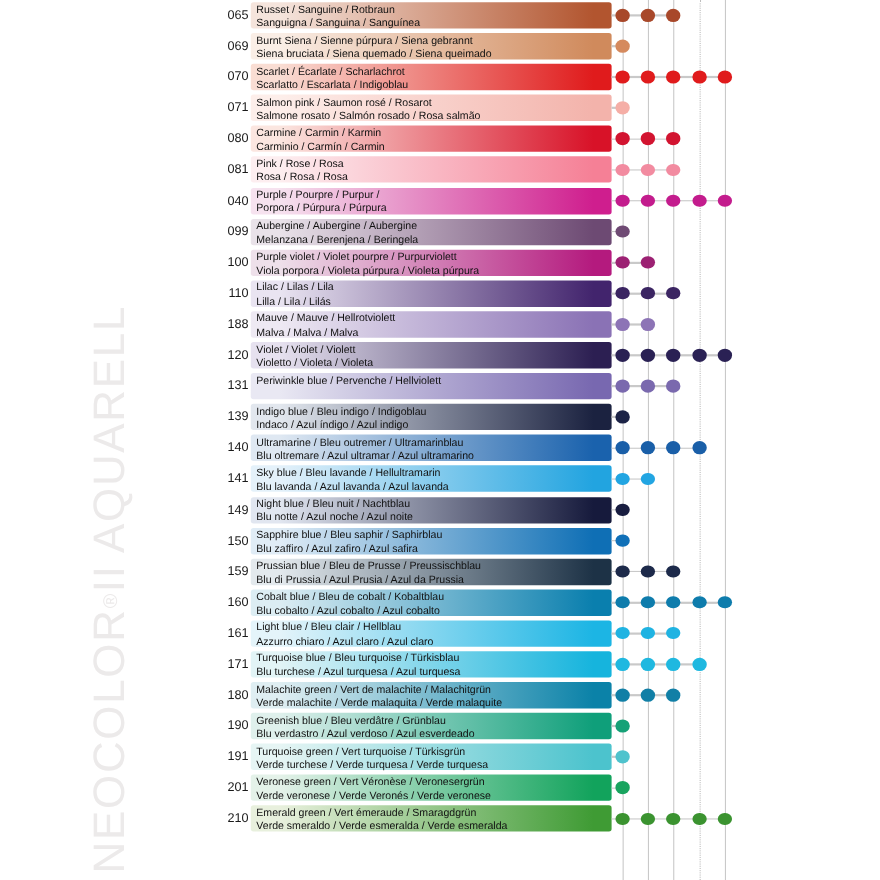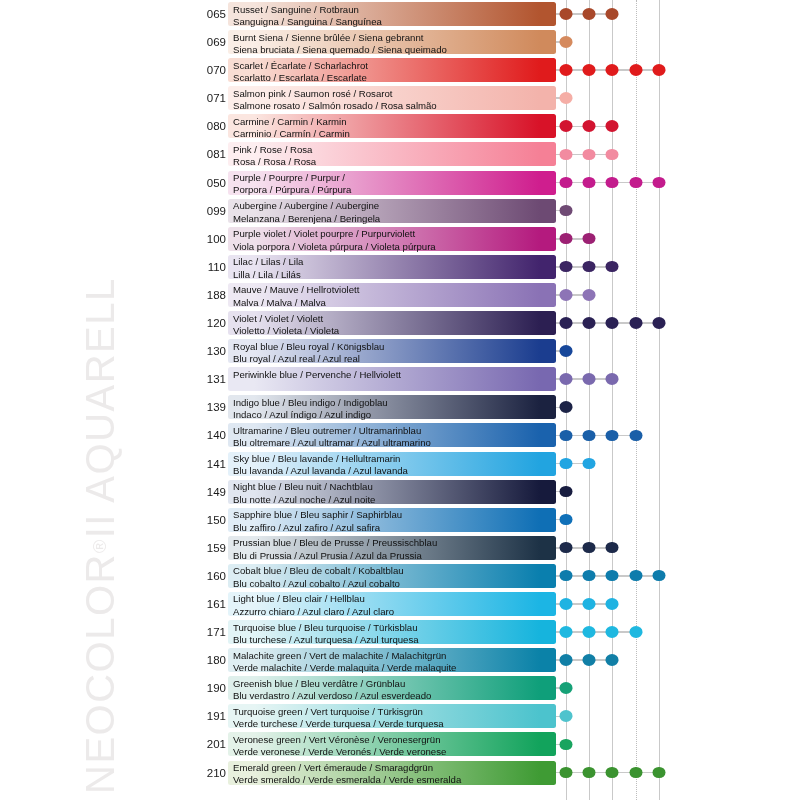--- a/index.html
+++ b/index.html
@@ -155,34 +155,34 @@
           <div class="connector" style="width: 56px; background: rgb(201, 201, 201);"></div>
           <div class="dot" style="left: 10px; background: rgb(168, 72, 42);"></div>
           <div class="dot" style="left: 33px; background: rgb(168, 72, 42);"></div>
           <div class="dot" style="left: 56px; background: rgb(168, 72, 42);"></div>
         </div>
       </div>
       <div class="row">
         <div class="row-code" style="color: rgb(26, 26, 26);">069</div>
         <div class="swatch" style="background: linear-gradient(to right, rgb(250, 238, 230) 0%, rgb(250, 238, 230) 8%, rgb(208, 138, 92) 95%, rgb(208, 138, 92) 100%);"></div>
         <div class="row-names" style="color: rgb(17, 17, 17);">
-          <div>Burnt Siena / Sienne brûlée / Siena gebrannt</div>
+          <div>Burnt Siena / Sienne púrpura / Siena gebrannt</div>
           <div>Siena bruciata / Siena quemado / Siena queimado</div>
         </div>
         <div class="dots" style="width: 123px;">
           <div class="connector" style="width: 10px; background: rgb(201, 201, 201);"></div>
           <div class="dot" style="left: 10px; background: rgb(213, 138, 94);"></div>
         </div>
       </div>
       <div class="row">
         <div class="row-code" style="color: rgb(26, 26, 26);">070</div>
         <div class="swatch" style="background: linear-gradient(to right, rgb(249, 221, 211) 0%, rgb(249, 221, 211) 8%, rgb(224, 27, 28) 95%, rgb(224, 27, 28) 100%);"></div>
         <div class="row-names" style="color: rgb(17, 17, 17);">
           <div>Scarlet / Écarlate / Scharlachrot</div>
-          <div>Scarlatto / Escarlata / Escarlate</div>
+          <div>Scarlatto / Escarlata / Indigoblau</div>
         </div>
         <div class="dots" style="width: 123px;">
           <div class="connector" style="width: 103px; background: rgb(201, 201, 201);"></div>
           <div class="dot" style="left: 10px; background: rgb(224, 27, 28);"></div>
           <div class="dot" style="left: 33px; background: rgb(224, 27, 28);"></div>
           <div class="dot" style="left: 56px; background: rgb(224, 27, 28);"></div>
           <div class="dot" style="left: 80px; background: rgb(224, 27, 28);"></div>
           <div class="dot" style="left: 103px; background: rgb(224, 27, 28);"></div>
         </div>
       </div>
@@ -220,21 +220,21 @@
           <div>Rosa / Rosa / Rosa</div>
         </div>
         <div class="dots" style="width: 123px;">
           <div class="connector" style="width: 56px; background: rgb(201, 201, 201);"></div>
           <div class="dot" style="left: 10px; background: rgb(242, 139, 160);"></div>
           <div class="dot" style="left: 33px; background: rgb(242, 139, 160);"></div>
           <div class="dot" style="left: 56px; background: rgb(242, 139, 160);"></div>
         </div>
       </div>
       <div class="row">
-        <div class="row-code" style="color: rgb(26, 26, 26);">050</div>
+        <div class="row-code" style="color: rgb(26, 26, 26);">040</div>
         <div class="swatch" style="background: linear-gradient(to right, rgb(246, 226, 239) 0%, rgb(246, 226, 239) 8%, rgb(207, 30, 142) 95%, rgb(207, 30, 142) 100%);"></div>
         <div class="row-names" style="color: rgb(17, 17, 17);">
           <div>Purple / Pourpre / Purpur /</div>
           <div>Porpora / Púrpura / Púrpura</div>
         </div>
         <div class="dots" style="width: 123px;">
           <div class="connector" style="width: 103px; background: rgb(201, 201, 201);"></div>
           <div class="dot" style="left: 10px; background: rgb(195, 28, 141);"></div>
           <div class="dot" style="left: 33px; background: rgb(195, 28, 141);"></div>
           <div class="dot" style="left: 56px; background: rgb(195, 28, 141);"></div>
@@ -304,32 +304,20 @@
         <div class="dots" style="width: 123px;">
           <div class="connector" style="width: 103px; background: rgb(201, 201, 201);"></div>
           <div class="dot" style="left: 10px; background: rgb(42, 33, 84);"></div>
           <div class="dot" style="left: 33px; background: rgb(42, 33, 84);"></div>
           <div class="dot" style="left: 56px; background: rgb(42, 33, 84);"></div>
           <div class="dot" style="left: 80px; background: rgb(42, 33, 84);"></div>
           <div class="dot" style="left: 103px; background: rgb(42, 33, 84);"></div>
         </div>
       </div>
       <div class="row">
-        <div class="row-code" style="color: rgb(26, 26, 26);">130</div>
-        <div class="swatch" style="background: linear-gradient(to right, rgb(228, 231, 242) 0%, rgb(228, 231, 242) 8%, rgb(27, 61, 143) 95%, rgb(27, 61, 143) 100%);"></div>
-        <div class="row-names" style="color: rgb(17, 17, 17);">
-          <div>Royal blue / Bleu royal / Königsblau</div>
-          <div>Blu royal / Azul real / Azul real</div>
-        </div>
-        <div class="dots" style="width: 123px;">
-          <div class="connector" style="width: 10px; background: rgb(201, 201, 201);"></div>
-          <div class="dot" style="left: 10px; background: rgb(23, 71, 154);"></div>
-        </div>
-      </div>
-      <div class="row">
         <div class="row-code" style="color: rgb(26, 26, 26);">131</div>
         <div class="swatch" style="background: linear-gradient(to right, rgb(233, 232, 243) 0%, rgb(233, 232, 243) 8%, rgb(120, 104, 176) 95%, rgb(120, 104, 176) 100%);"></div>
         <div class="row-names" style="color: rgb(17, 17, 17);">
           <div>Periwinkle blue / Pervenche / Hellviolett</div>
         </div>
         <div class="dots" style="width: 123px;">
           <div class="connector" style="width: 56px; background: rgb(201, 201, 201);"></div>
           <div class="dot" style="left: 10px; background: rgb(122, 105, 174);"></div>
           <div class="dot" style="left: 33px; background: rgb(122, 105, 174);"></div>
           <div class="dot" style="left: 56px; background: rgb(122, 105, 174);"></div>

